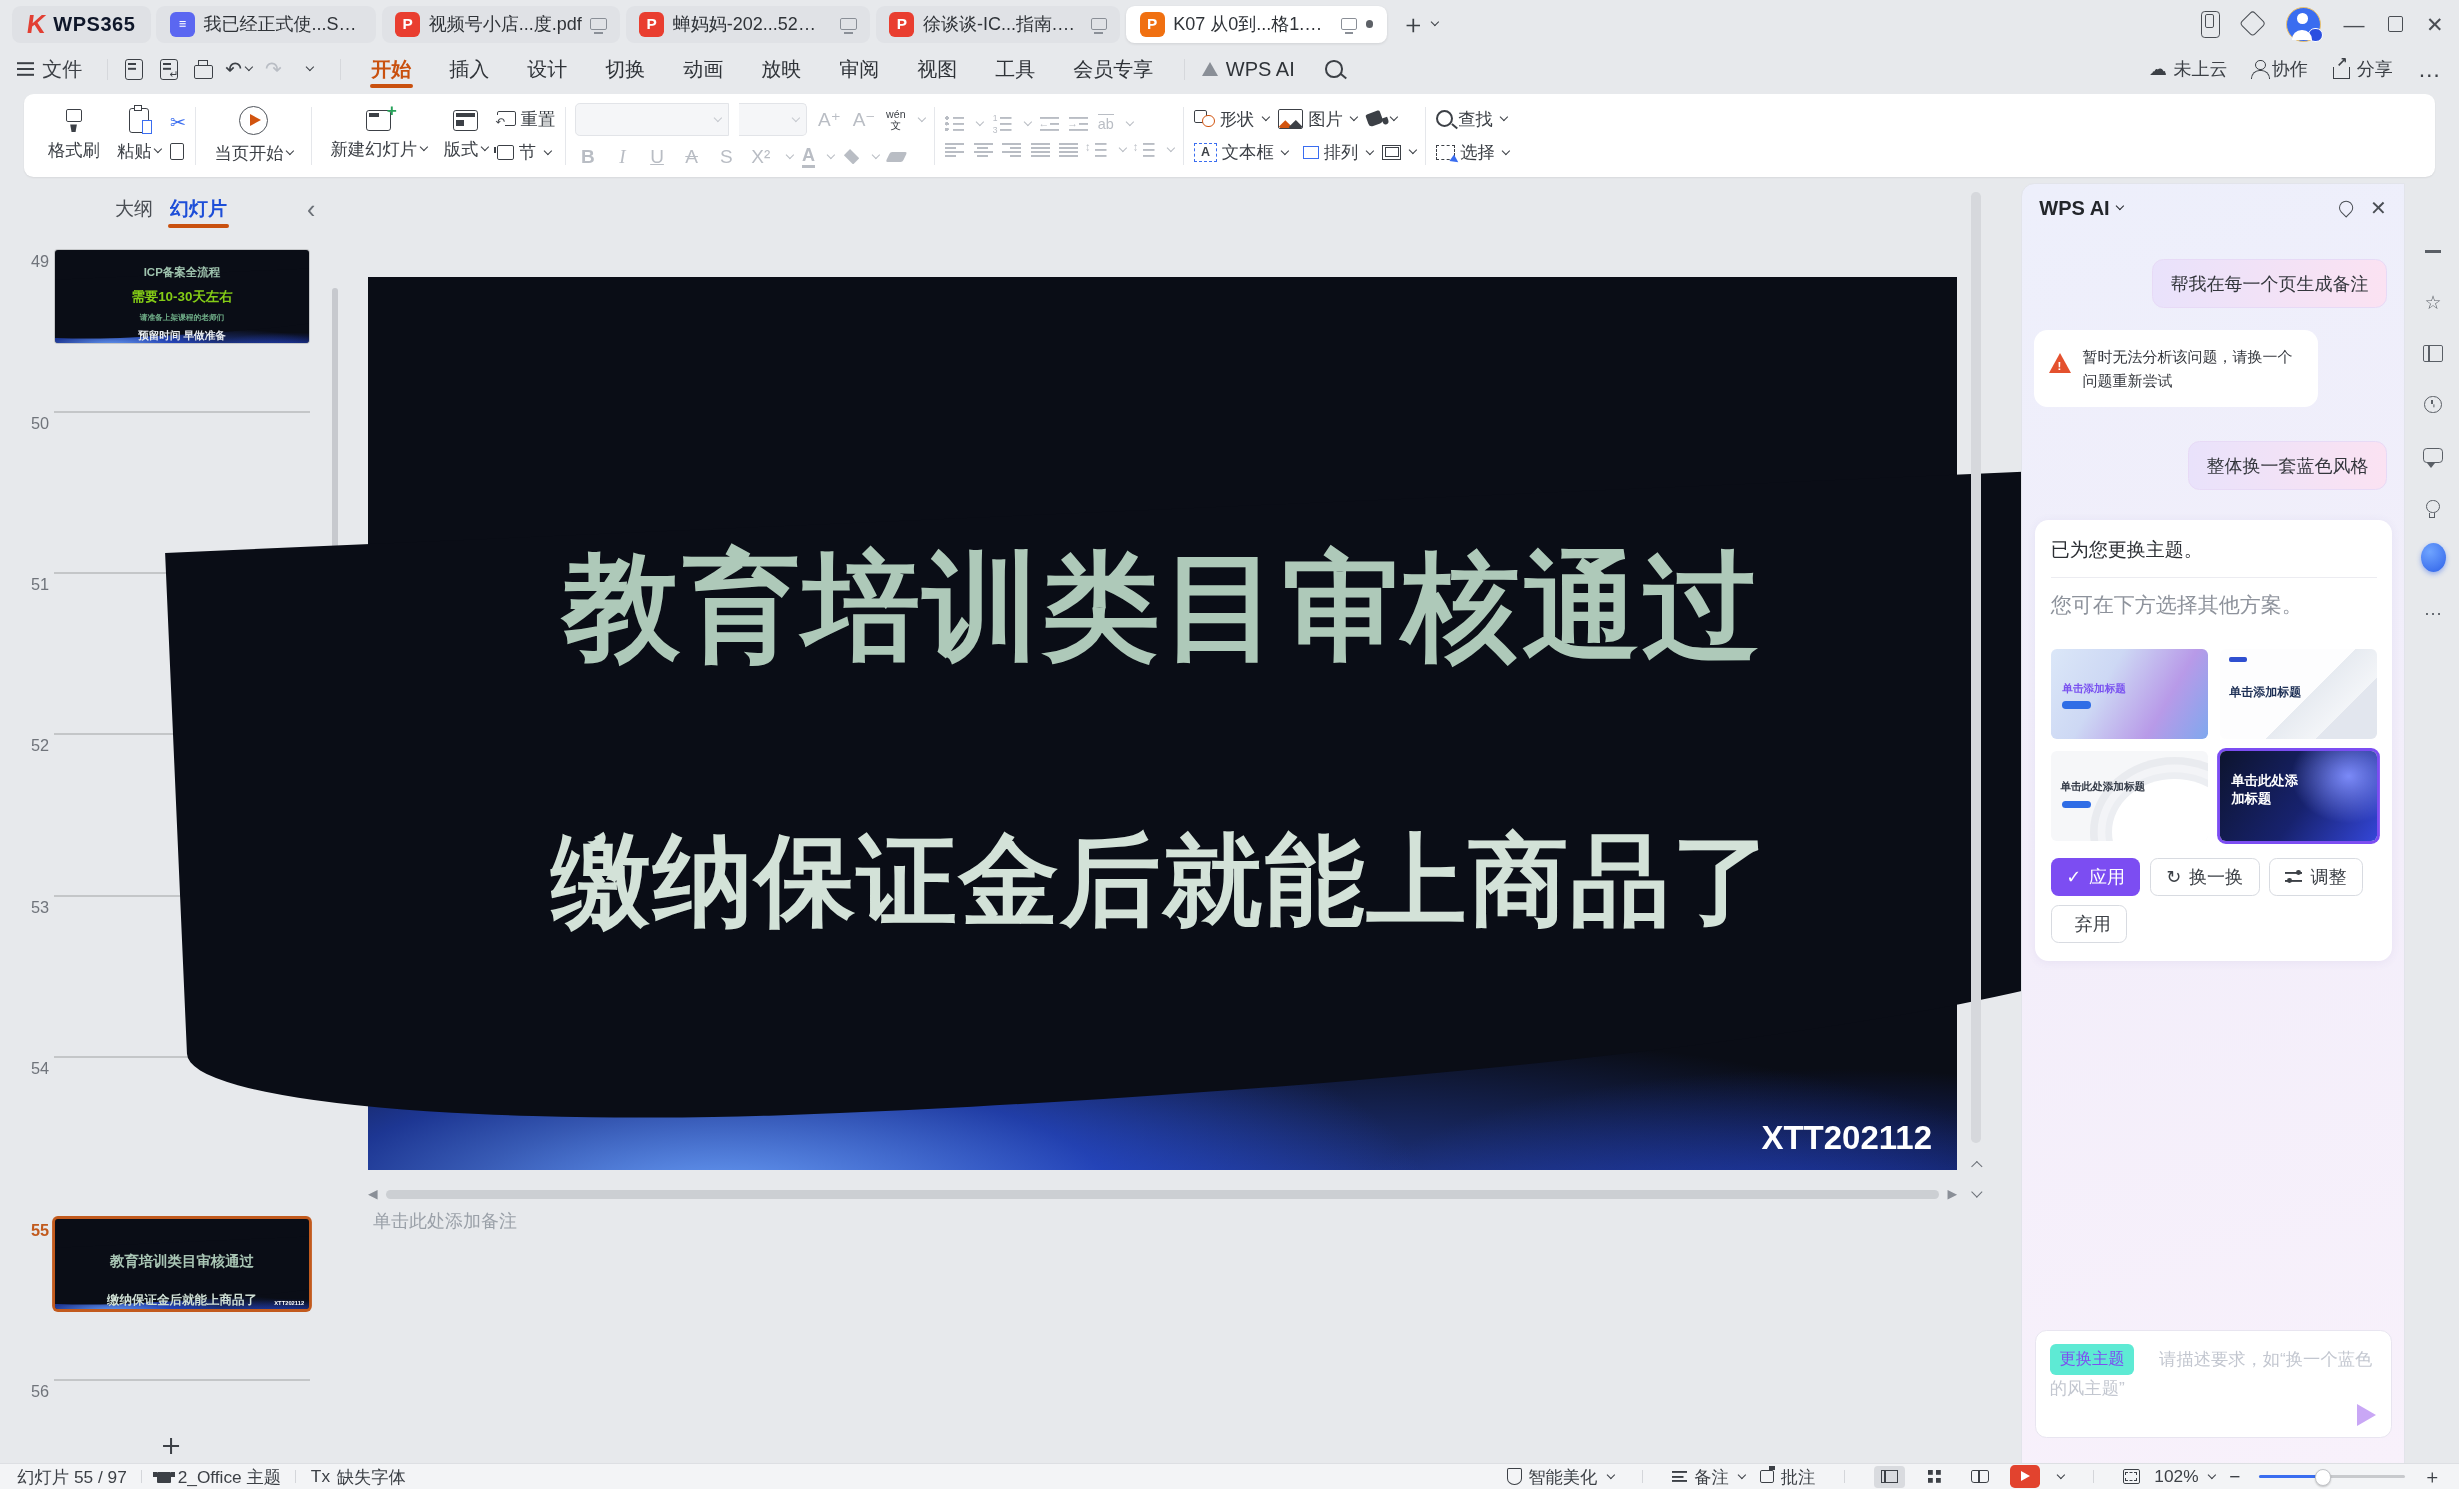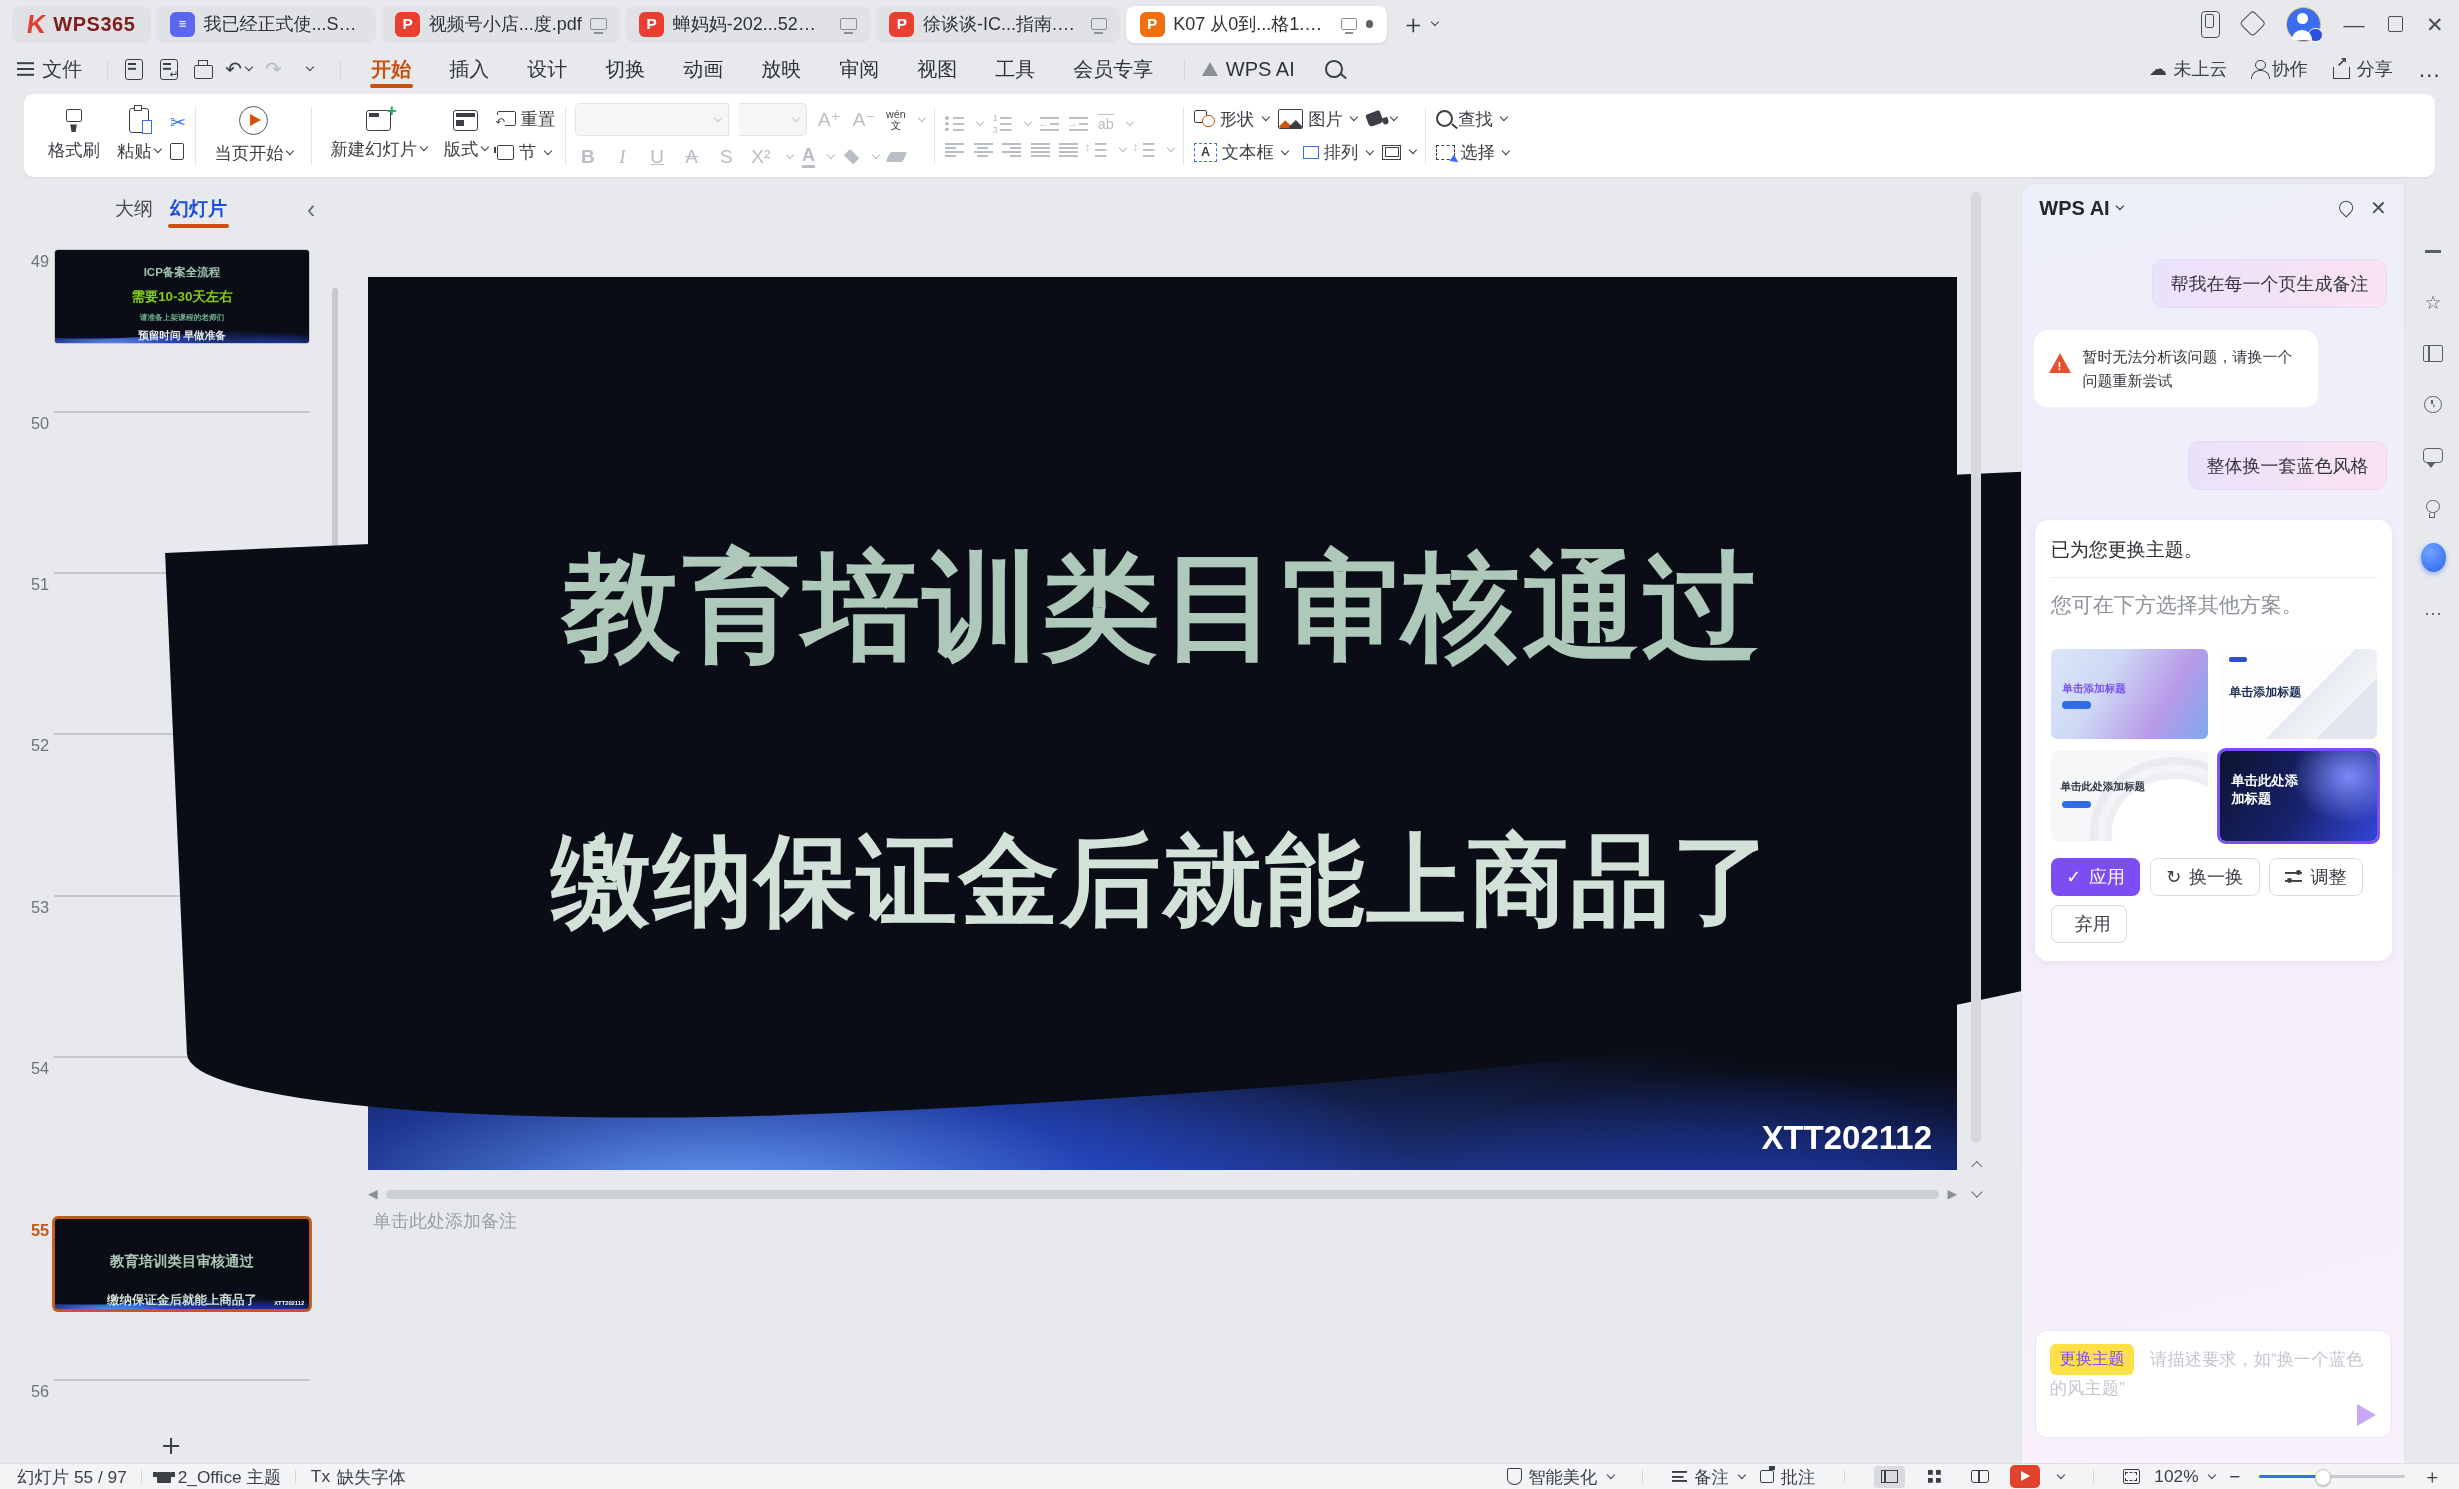--- a/index.html
+++ b/index.html
@@ -4,21 +4,21 @@
 <style>
   html,body{margin:0;padding:0;background:#d8dadd;}
   body{font-family:"Liberation Sans","DejaVu Sans",sans-serif;color:#3c4046;}
   #app{position:relative;width:2459px;height:1489px;background:#e7e9ec;overflow:hidden;}
   .clickable{cursor:default;}
 
   
   .titlebar{position:absolute;left:0;top:0;right:0;height:48px;display:flex;align-items:center;padding-left:11.5px;}
   .hometab{display:flex;align-items:center;gap:7.7px;height:37px;padding:0 15.4px;border-radius:8.6px;background:#dfe1e5;margin-right:5.8px;flex:none;}
   .wmark{color:#e23f33;font-weight:bold;font-size:26px;line-height:1;transform:skewX(-8deg);}
-  .homelabel{font-size:20px;font-weight:bold;color:#7f1d1d;letter-spacing:0.5px;}
+  .homelabel{font-size:20px;font-weight:bold;color:#0f172a;letter-spacing:0.5px;}
   .tab{display:flex;align-items:center;gap:8.6px;height:37px;padding:0 13.4px;border-radius:8.6px;background:#e0e2e6;margin-right:5.8px;max-width:242px;flex:none;}
   .tab.active{background:#ffffff;box-shadow:0 1px 2.9px rgba(0,0,0,.10);}
   .tab-label{font-size:18px;color:#2f3338;white-space:nowrap;overflow:hidden;text-overflow:ellipsis;max-width:159px;}
   .fico{width:25px;height:25px;border-radius:5.8px;color:#fff;font-weight:bold;font-size:15.4px;display:flex;align-items:center;justify-content:center;flex:none;}
   .fico.doc{background:#5b67f1;font-size:12.5px;}
   .fico.pdf{background:#e93e30;}
   .fico.ppt{background:#f07011;}
   .i-monitor{width:14.4px;height:10.6px;border:1.9px solid #8a8f97;border-radius:1.9px;position:relative;flex:none;}
   .i-monitor::after{content:"";position:absolute;left:2.9px;right:2.9px;bottom:-4.8px;height:1.9px;background:#8a8f97;}
   .udot{width:7.7px;height:7.7px;border-radius:50%;background:#5d6167;flex:none;}
@@ -220,21 +220,21 @@
   .btnrow{display:flex;gap:9.6px;margin-top:17.3px;}
   .btn{height:38px;border-radius:7.7px;display:inline-flex;align-items:center;gap:7.7px;padding:0 15.4px;font-size:18px;box-sizing:border-box;}
   .btn.p{background:#7c4df2;color:#fff;}
   .btn.o{background:#fff;border:1px solid #d8dbe1;color:#3c4046;}
   .i-sliders{width:17.3px;height:11.5px;background:
      linear-gradient(currentColor,currentColor) 0 1px/17.3px 1.9px no-repeat,
      linear-gradient(currentColor,currentColor) 0 8.6px/17.3px 1.9px no-repeat;position:relative;}
   .i-sliders::before{content:"";position:absolute;left:10.6px;top:-1px;width:4.8px;height:4.8px;border-radius:50%;background:currentColor;}
   .i-sliders::after{content:"";position:absolute;left:1.9px;top:6.7px;width:4.8px;height:4.8px;border-radius:50%;background:currentColor;}
   .aiinput{position:absolute;left:13.4px;bottom:25px;width:357px;height:108px;background:#fff;border:1px solid #e8e5f0;border-radius:11.5px;padding:12.5px 13.4px;box-sizing:border-box;font-size:17.3px;line-height:1.55;}
-  .chip{display:inline-block;background:#fde047;color:#7d4ff0;font-size:16.3px;padding:2.9px 9.6px;border-radius:5.8px;margin-right:16px;}
+  .chip{display:inline-block;background:#5eead4;color:#7d4ff0;font-size:16.3px;padding:2.9px 9.6px;border-radius:5.8px;margin-right:25px;}
   .ph{color:#c3c7d0;}
   .send{position:absolute;right:15.4px;bottom:11.5px;width:0;height:0;border-left:19px solid #c9a7f5;border-top:11.5px solid transparent;border-bottom:11.5px solid transparent;}
 
   
   .rstrip{position:absolute;right:0;top:183px;width:52px;height:1281px;display:flex;flex-direction:column;align-items:center;gap:26px;padding-top:56px;box-sizing:border-box;color:#5a5f66;font-size:19px;}
   .rsico{width:25px;height:25px;display:flex;align-items:center;justify-content:center;}
   .i-minus{width:15.4px;height:2.4px;background:currentColor;}
   .i-board{width:17.3px;height:14.4px;border:1.9px solid currentColor;border-radius:1.9px;position:relative;}
   .i-board::after{content:"";position:absolute;left:3.8px;top:0;bottom:0;width:1.9px;background:currentColor;}
   .i-clock{width:15.4px;height:15.4px;border:1.9px solid currentColor;border-radius:50%;position:relative;}

